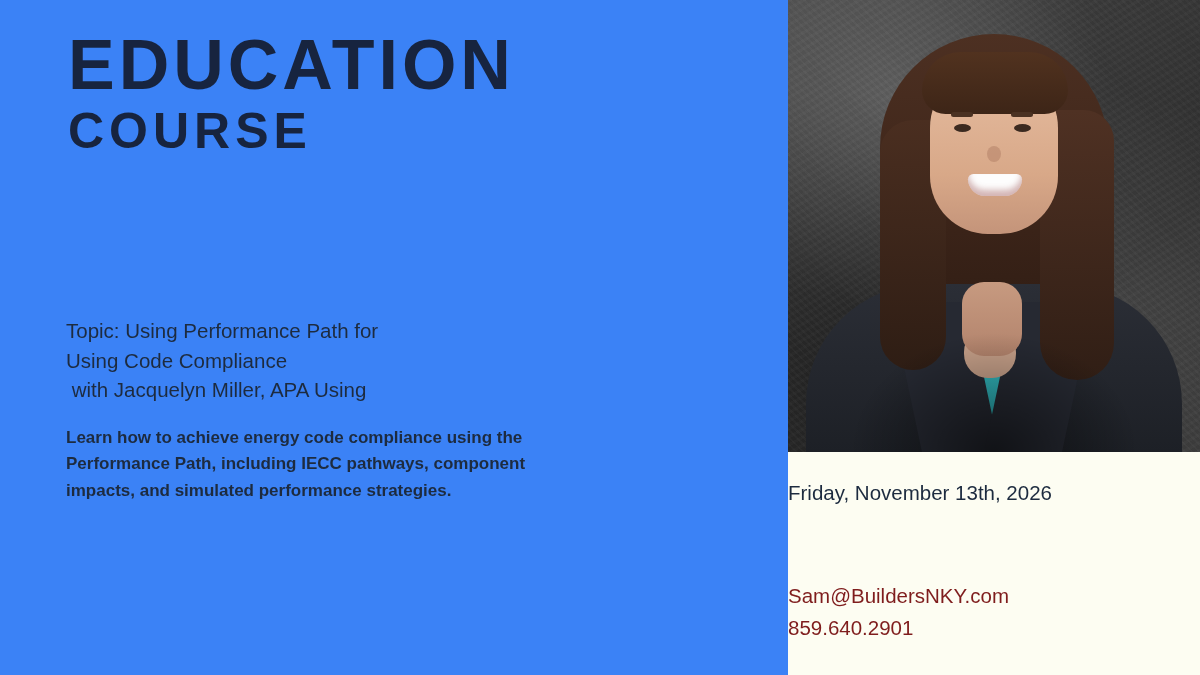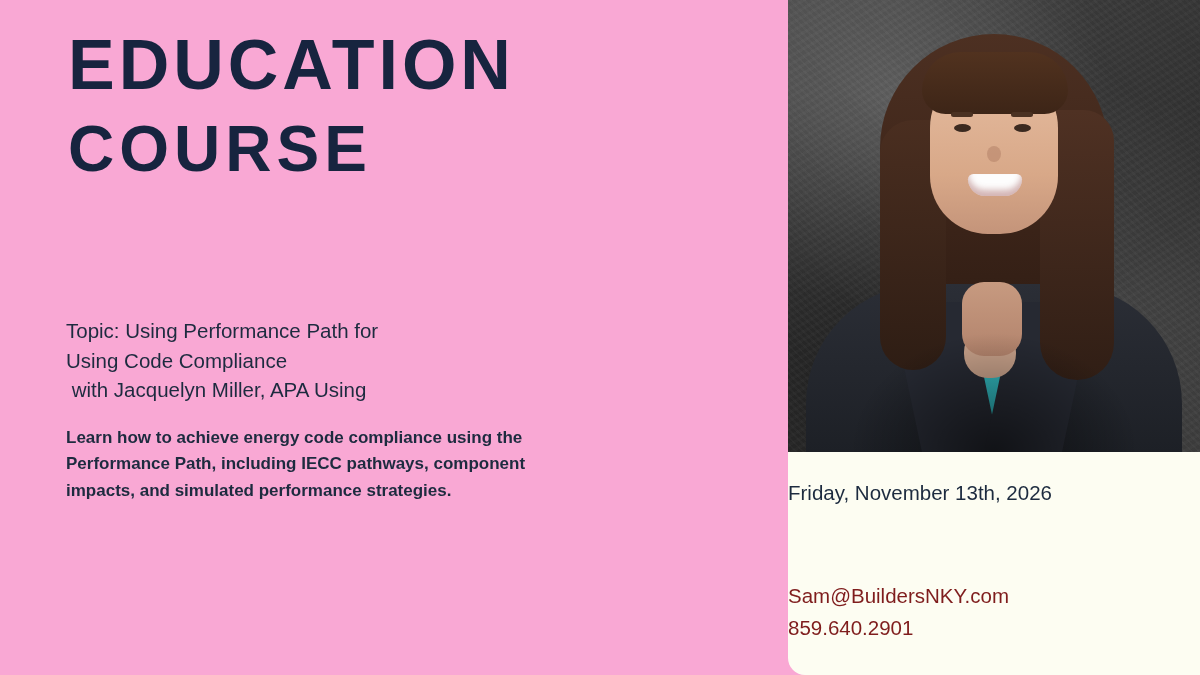--- a/index.html
+++ b/index.html
@@ -21,21 +21,21 @@
     overflow: hidden;
   }
 
   
   .left-col {
     position: absolute;
     left: 0;
     top: 0;
     width: 888px;
     height: 675px;
-    background: #f9a8d4;
+    background: #3b82f6;
   }
   .title-block {
     position: absolute;
     left: 68px;
     top: 32px;
     width: 640px;
   }
   .title-line {
     font-family: "Liberation Sans", sans-serif;
     font-weight: bold;
@@ -44,23 +44,23 @@
     line-height: 0.96;
     letter-spacing: 3px;
     text-transform: uppercase;
     margin: 0;
   }
   .title-line.line1 {
     font-size: 70px;
     letter-spacing: 4px;
   }
   .title-line.line2 {
-    font-size: 64px;
+    font-size: 50px;
     letter-spacing: 5px;
-    margin-top: 20px;
+    margin-top: 8px;
   }
 
   .topic-block {
     position: absolute;
     left: 66px;
     top: 316px;
     width: 600px;
     color: #1d2b3f;
     font-size: 20.5px;
     line-height: 1.45;
@@ -81,21 +81,20 @@
   }
 
   
   .right-col {
     position: absolute;
     left: 788px;
     top: 0;
     width: 412px;
     height: 675px;
     background: #fdfdf2;
-    border-radius: 17px;
   }
 
   .photo {
     position: absolute;
     left: 0;
     top: 0;
     width: 412px;
     height: 452px;
     overflow: hidden;
     background: #3a3a3a;

